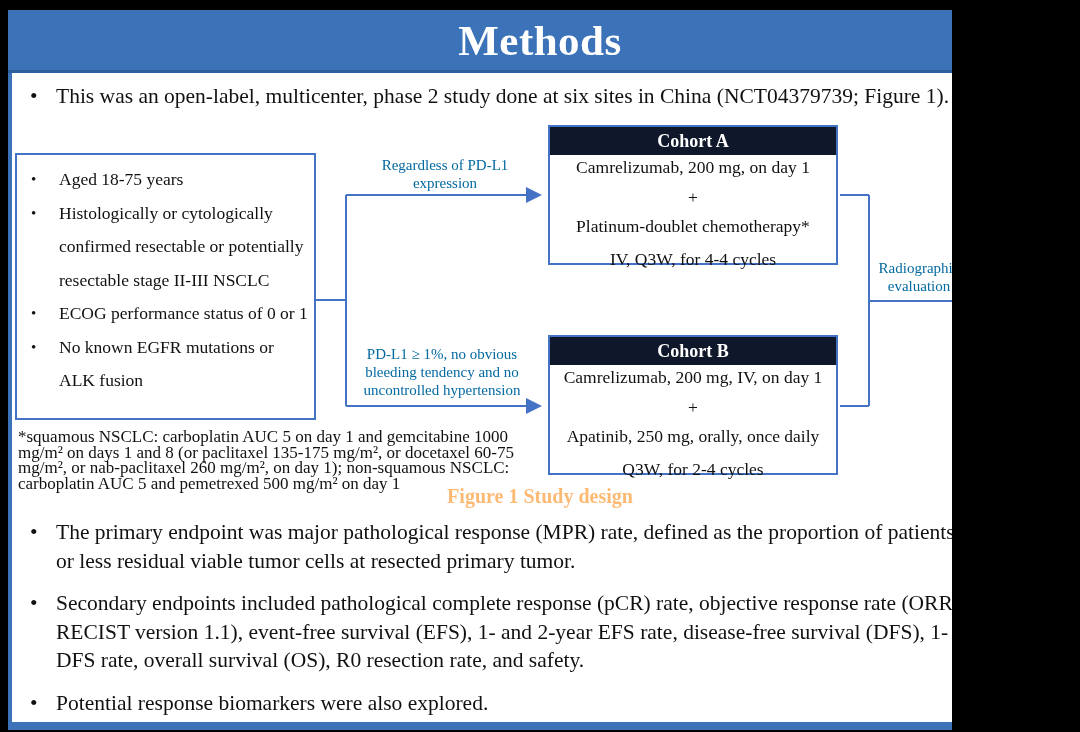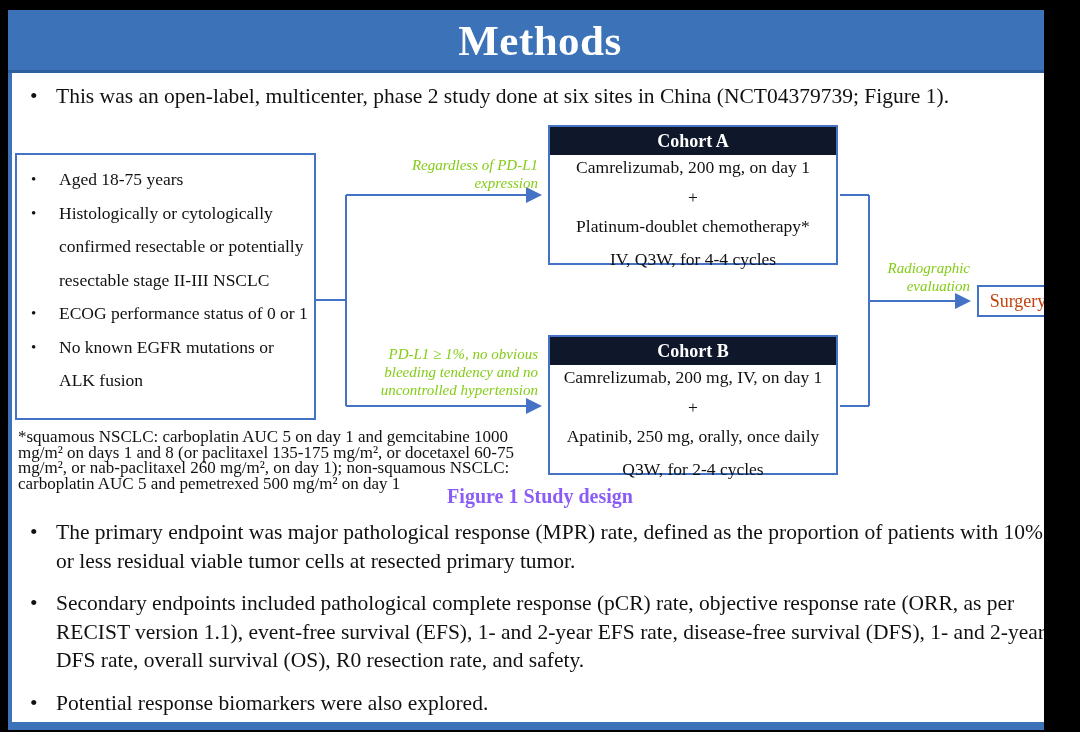--- a/index.html
+++ b/index.html
@@ -1,20 +1,20 @@
 <!DOCTYPE html>
 <html><head>
 <meta charset="utf-8">
 <style>
   * { margin: 0; padding: 0; box-sizing: border-box; }
   html, body { background: #000; }
   body { font-family: "Liberation Serif", serif; }
   .slide {
     position: relative;
-    width: 1044px; height: 732px;
+    width: 952px; height: 732px;
     background: #000;
     overflow: hidden;
   }
   .titlebar {
     position: absolute; left: 8px; top: 10px;
     width: 1064px; height: 63px;
     background: #3B72B8;
     border-bottom: 3px solid #2D5F9F;
     display: flex; align-items: center; justify-content: center;
   }
@@ -55,33 +55,33 @@
     align-items: center; justify-content: space-evenly;
     font-size: 17.5px; color: #111; text-align: center; padding: 2px 4px; gap: 12px;
   }
   .cohort-body .plus { line-height: 14px; }
   .surgery {
     left: 977px; top: 285px; width: 82px; height: 32px;
     display: flex; align-items: center; justify-content: center;
     font-size: 18px; color: #c2410c;
   }
   .dlabel {
-    position: absolute; text-align: right; color: #84cc16;
-    font-size: 15px; line-height: 18px; font-style: italic;
+    position: absolute; text-align: center; color: #0369a1;
+    font-size: 15px; line-height: 18px;
   }
   .label-a { left: 352px; top: 156px; width: 186px; }
   .label-b { left: 346px; top: 345px; width: 192px; }
   .label-radio { left: 868px; top: 259px; width: 102px; }
   .footnote {
     position: absolute; left: 18px; top: 429px; width: 522px;
     font-size: 17px; line-height: 15.5px; color: #111;
   }
   .fig-caption {
     position: absolute; left: 0; top: 485px; width: 1080px;
-    text-align: center; font-weight: bold; font-size: 20px; color: #8b5cf6;
+    text-align: center; font-weight: bold; font-size: 20px; color: #fdba74;
   }
   .connectors { position: absolute; left: 0; top: 0; pointer-events: none; }
   
   .lower-bullets {
     position: absolute; left: 30px; top: 518px; width: 1022px;
     font-size: 21.5px; line-height: 28.5px;
   }
   .lower-bullets .bullet-row { margin-bottom: 14px; }
 </style>
 </head>

